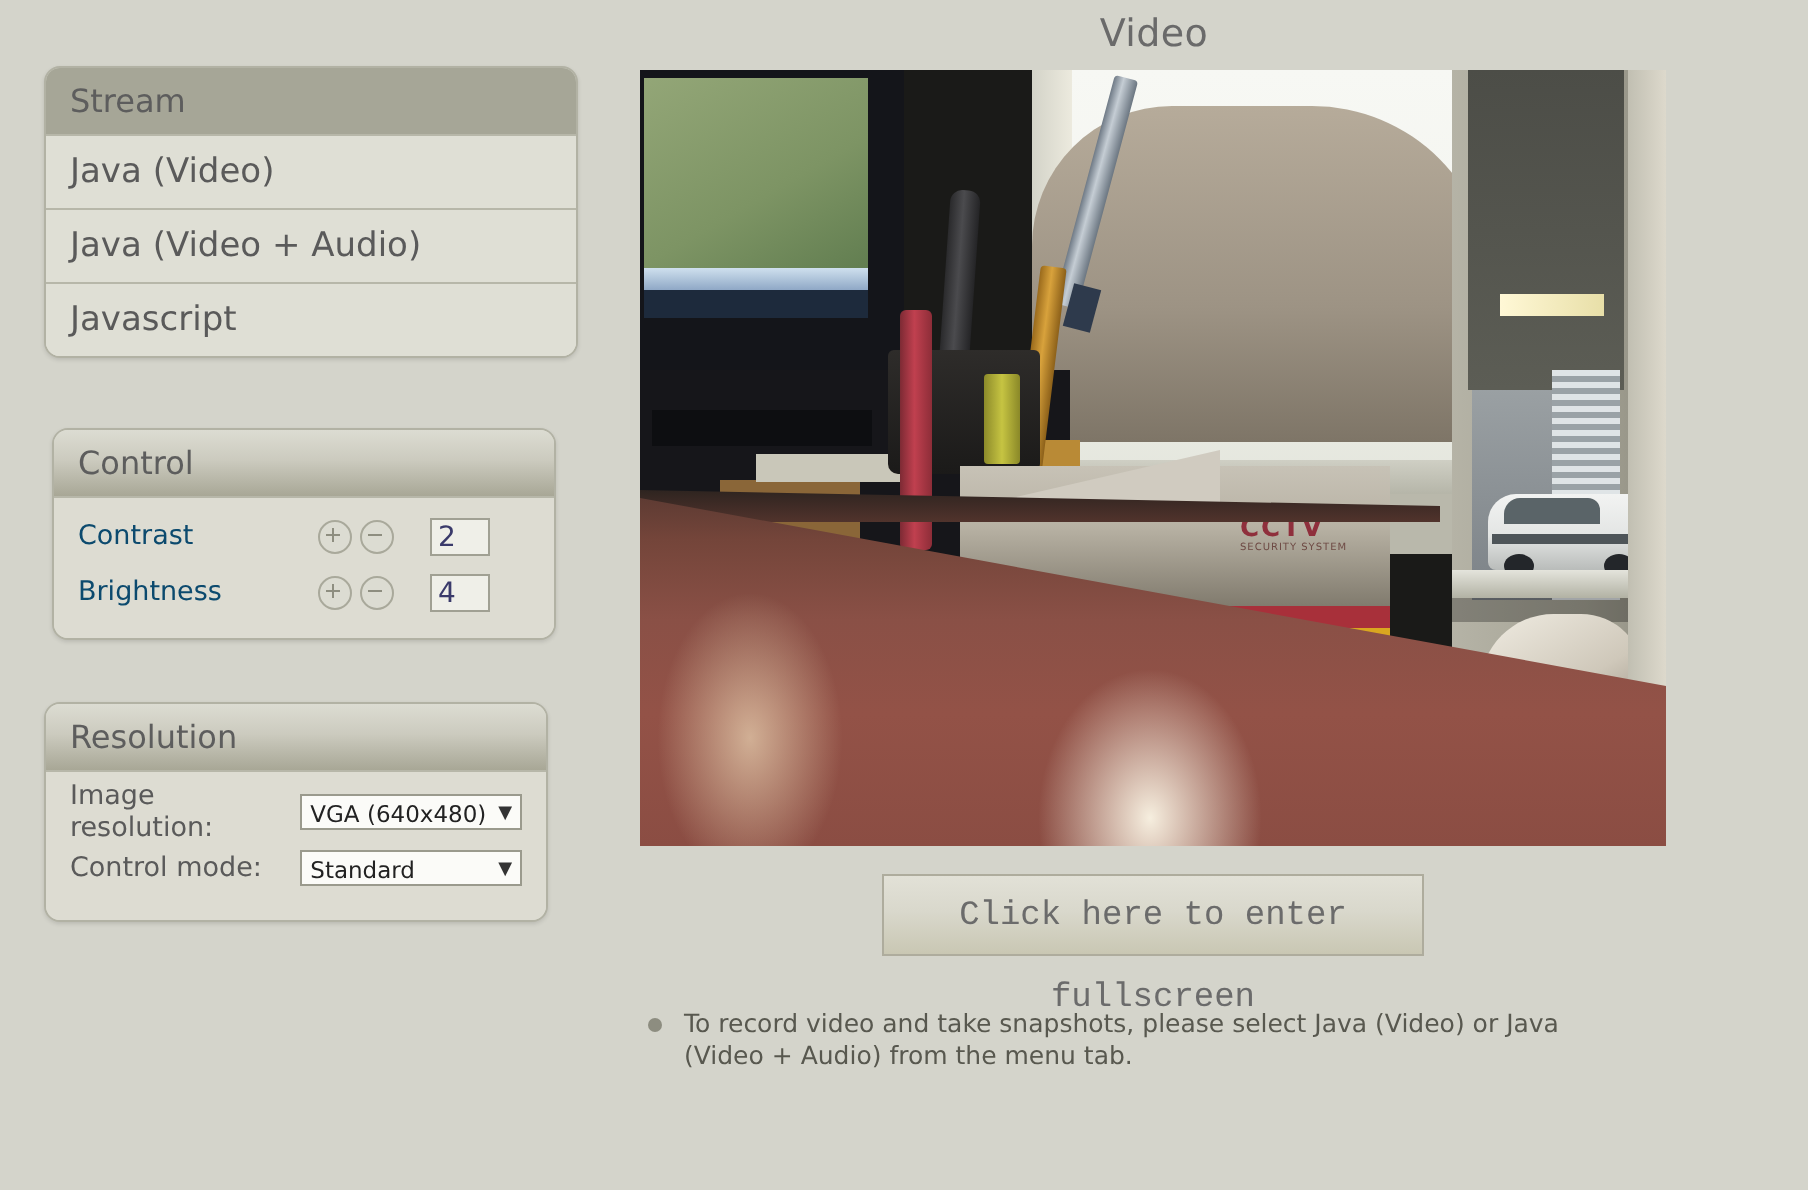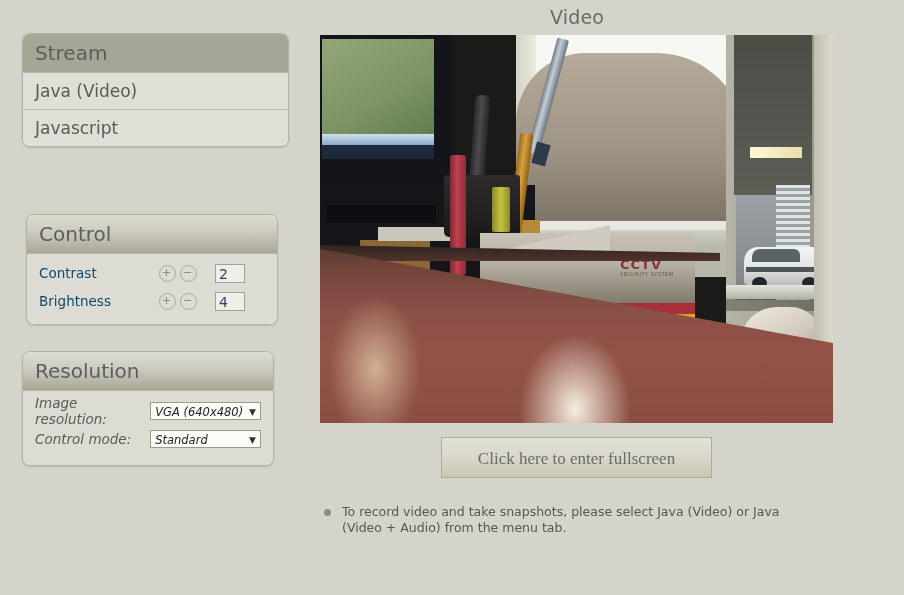--- a/index.html
+++ b/index.html
@@ -31,21 +31,21 @@
   
   .panel {
     position: absolute;
     border: 1px solid #b2b2a4;
     border-radius: 8px;
     background: #dedeD4;
     box-shadow: 0 1px 2px rgba(0,0,0,0.12);
     overflow: hidden;
   }
   .panel-head {
-    font-size: 20px;
+    font-size: 16px;
     color: #5d5d5d;
     padding: 7px 0 7px 12px;
     border-bottom: 1px solid #b7b7a9;
   }
   .panel-head.flat {
     background: #a6a697;
   }
   .panel-head.grad {
     background: linear-gradient(to bottom, #dcdcd2 0%, #cccbbf 45%, #a8a796 100%);
   }
@@ -129,21 +129,21 @@
     box-sizing: border-box;
     cursor: text;
   }
 
   
   #resolution-panel {
     left: 22px;
     top: 351px;
     width: 250px;
   }
-  #resolution-panel .panel-body { padding: 8px 0 10px 0; font-style: italic; }
+  #resolution-panel .panel-body { padding: 8px 0 10px 0; }
   .res-row {
     display: flex;
     align-items: center;
     height: 24px;
     padding: 0 12px;
     margin-bottom: 4px;
   }
   .res-label {
     font-size: 13.5px;
     color: #5a5a5a;
@@ -423,21 +423,21 @@
   #fullscreen-btn {
     position: absolute;
     left: 441px;
     top: 437px;
     width: 271px;
     height: 41px;
     border: 1px solid #aeac9d;
     background: linear-gradient(to bottom, #e2e1d7 0%, #d9d8cc 45%, #c9c7b3 100%);
     color: #6b6b6b;
     font-size: 17px;
-    font-family: Liberation Serif, serif;
+    font-family: Liberation Mono, monospace;
     cursor: pointer;
     line-height: 41px;
     text-align: center;
     box-sizing: border-box;
   }
 
   
   #notes {
     position: absolute;
     left: 322px;
@@ -464,20 +464,21 @@
 </style>
 </head>
 <body>
 
 <div id="page-title">Video</div>
 
 <div class="panel" id="stream-panel">
   <div class="panel-head flat">Stream</div>
   <div class="panel-body">
     <div class="menu-item">Java (Video)</div>
+    <div class="menu-item">Java (Video + Audio)</div>
     <div class="menu-item">Javascript</div>
   </div>
 </div>
 
 <div class="panel" id="control-panel">
   <div class="panel-head grad">Control</div>
   <div class="panel-body">
 
     <div class="ctrl-row">
       <span class="ctrl-label">Contrast</span>

